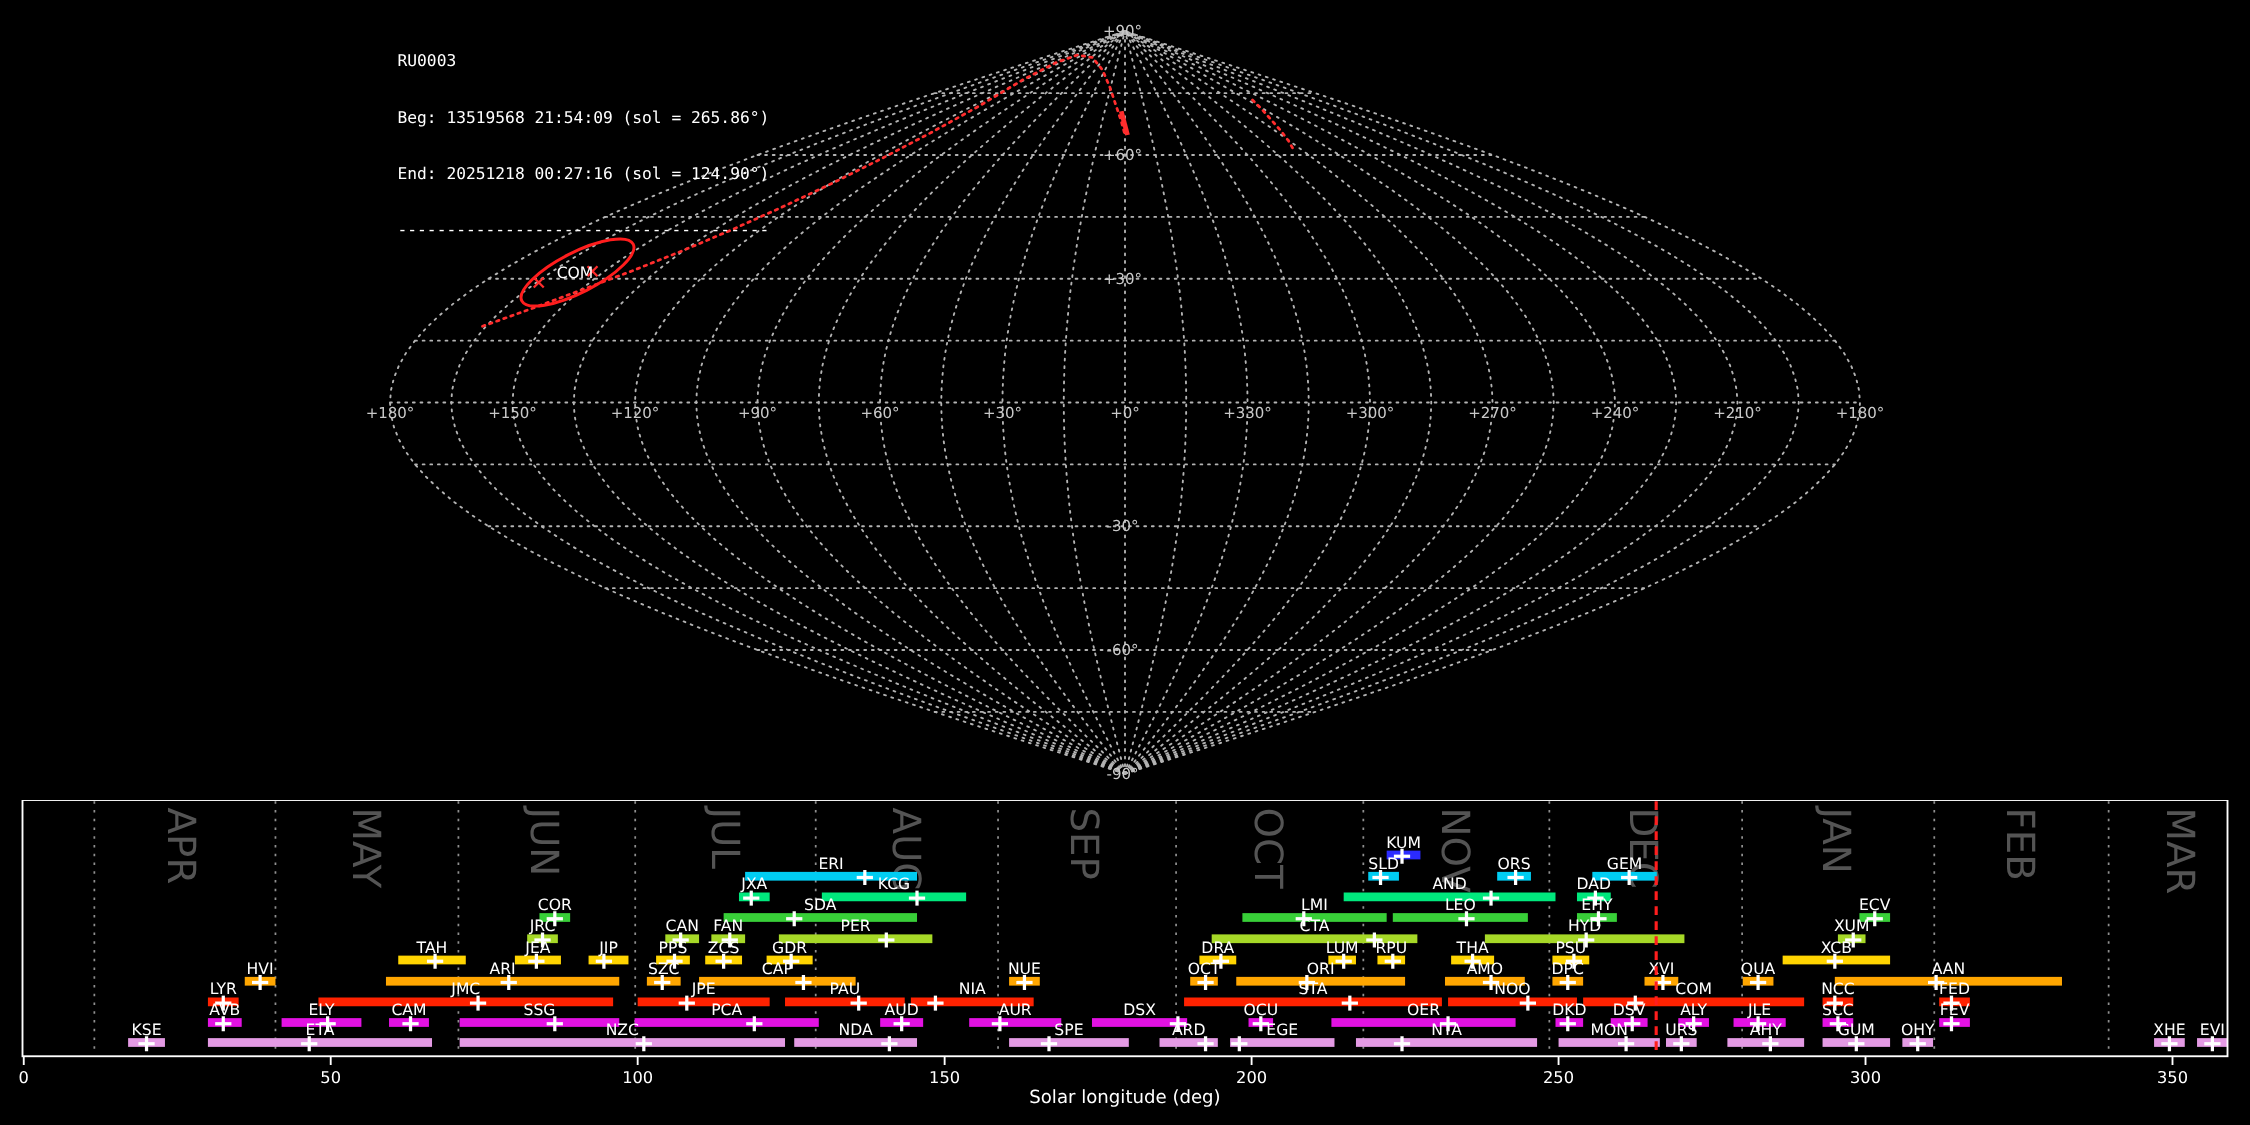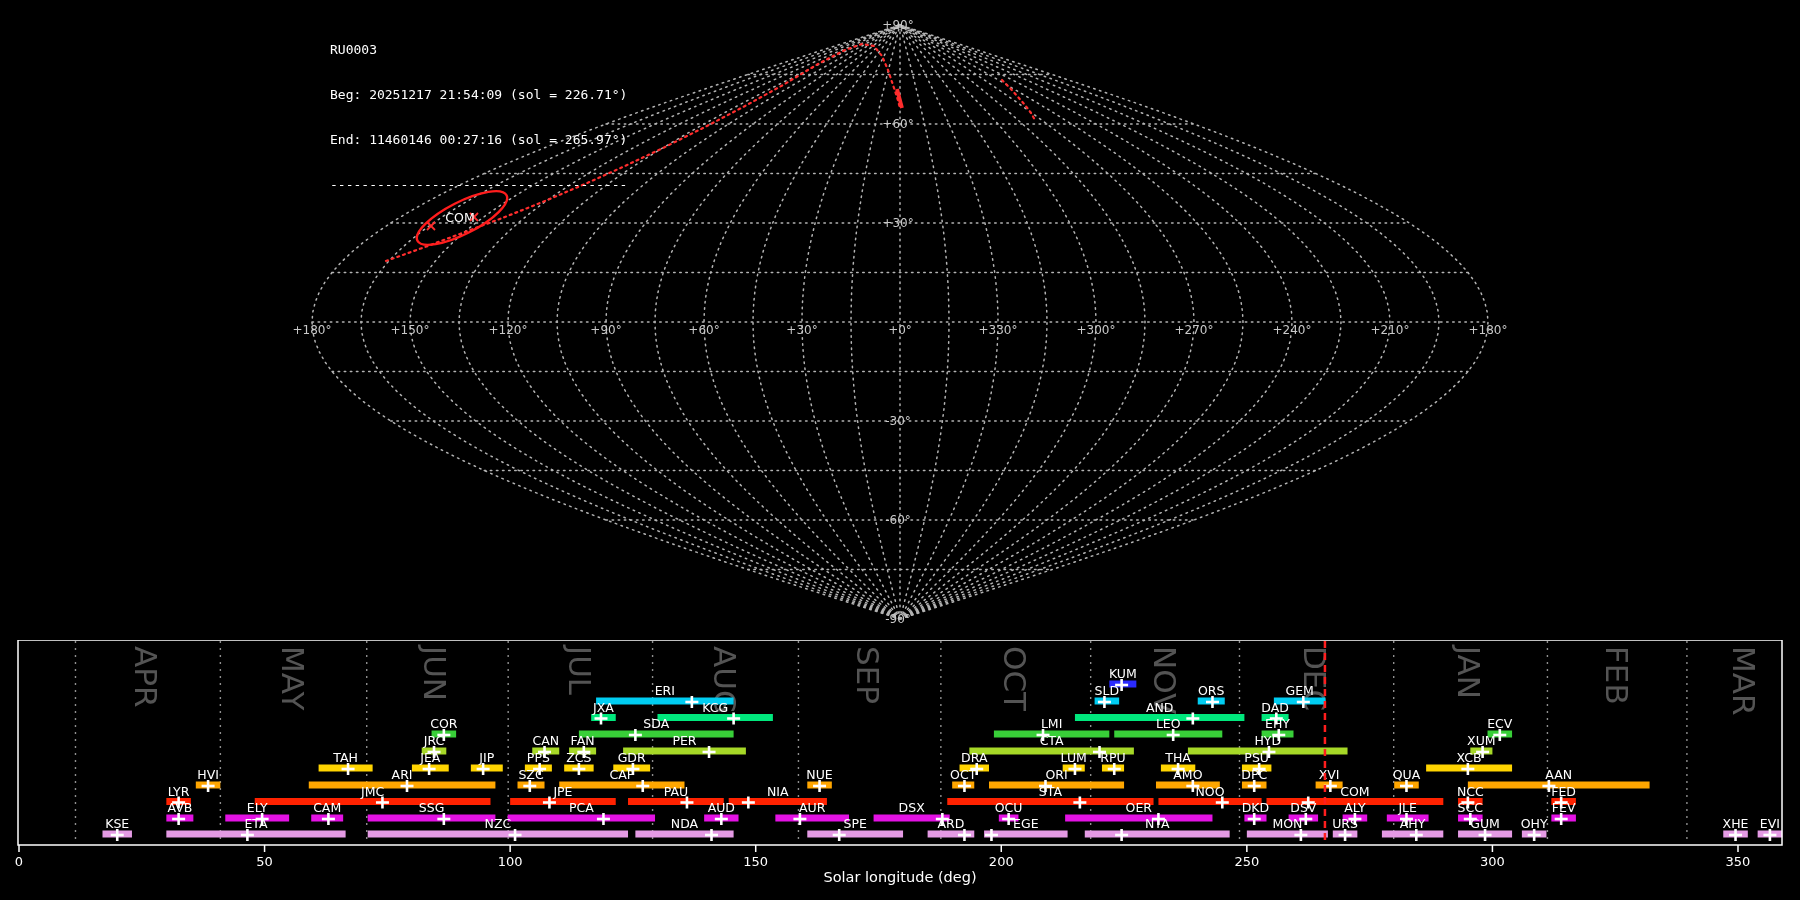--- a/index.html
+++ b/index.html
@@ -1,19 +1,19 @@
 <!DOCTYPE html>
 <html><head>
 <meta charset="utf-8">
 <style>
   html,body{margin:0;padding:0;background:#000;}
   .screen{position:relative;width:1800px;height:900px;background:#000;overflow:hidden;
           font-family:"DejaVu Sans",sans-serif;}
   .info{position:absolute;left:318px;top:12px;color:#fff;
-        font-family:"DejaVu Sans Mono",monospace;font-size:13px;line-height:15px;white-space:pre;margin-left:12px;}
+        font-family:"DejaVu Sans Mono",monospace;font-size:13px;line-height:15px;white-space:pre;}
   svg{position:absolute;left:0;top:0;}
   svg text{font-family:"DejaVu Sans",sans-serif;}
 </style>
 </head>
 <body>
 
 <div class="screen">
   <svg id="skymap" width="1800" height="640">
       <g stroke="#b3b3b3" stroke-width="1.5" stroke-dasharray="1.5 4.6" stroke-linecap="round" fill="none">
         <line x1="747.8144014797178" y1="569.5" x2="1052.1855985202822" y2="569.5"></line>
@@ -678,17 +678,17 @@
         <text x="1246.8500000000001" y="866" fill="#ffffff" font-size="13" text-anchor="middle">250</text>
         <line x1="1492.42" y1="845" x2="1492.42" y2="852" stroke="#ffffff" stroke-width="1.5"></line>
         <text x="1492.42" y="866" fill="#ffffff" font-size="13" text-anchor="middle">300</text>
         <line x1="1737.9900000000002" y1="845" x2="1737.9900000000002" y2="852" stroke="#ffffff" stroke-width="1.5"></line>
         <text x="1737.9900000000002" y="866" fill="#ffffff" font-size="13" text-anchor="middle">350</text>
       </g>
       <text x="900" y="882" fill="#ffffff" font-size="14.5" text-anchor="middle">Solar longitude (deg)</text>
     </svg>
   <div class="info">
     <div>RU0003</div>
-    <div>Beg: 20251217 21:54:09 (sol = 226.71°)</div>
-    <div>End: 11460146 00:27:16 (sol = 265.97°)</div>
+    <div>Beg: 13519568 21:54:09 (sol = 265.86°)</div>
+    <div>End: 20251218 00:27:16 (sol = 124.90°)</div>
     <div>--------------------------------------</div>
   </div>
 </div>
 
 </body></html>

